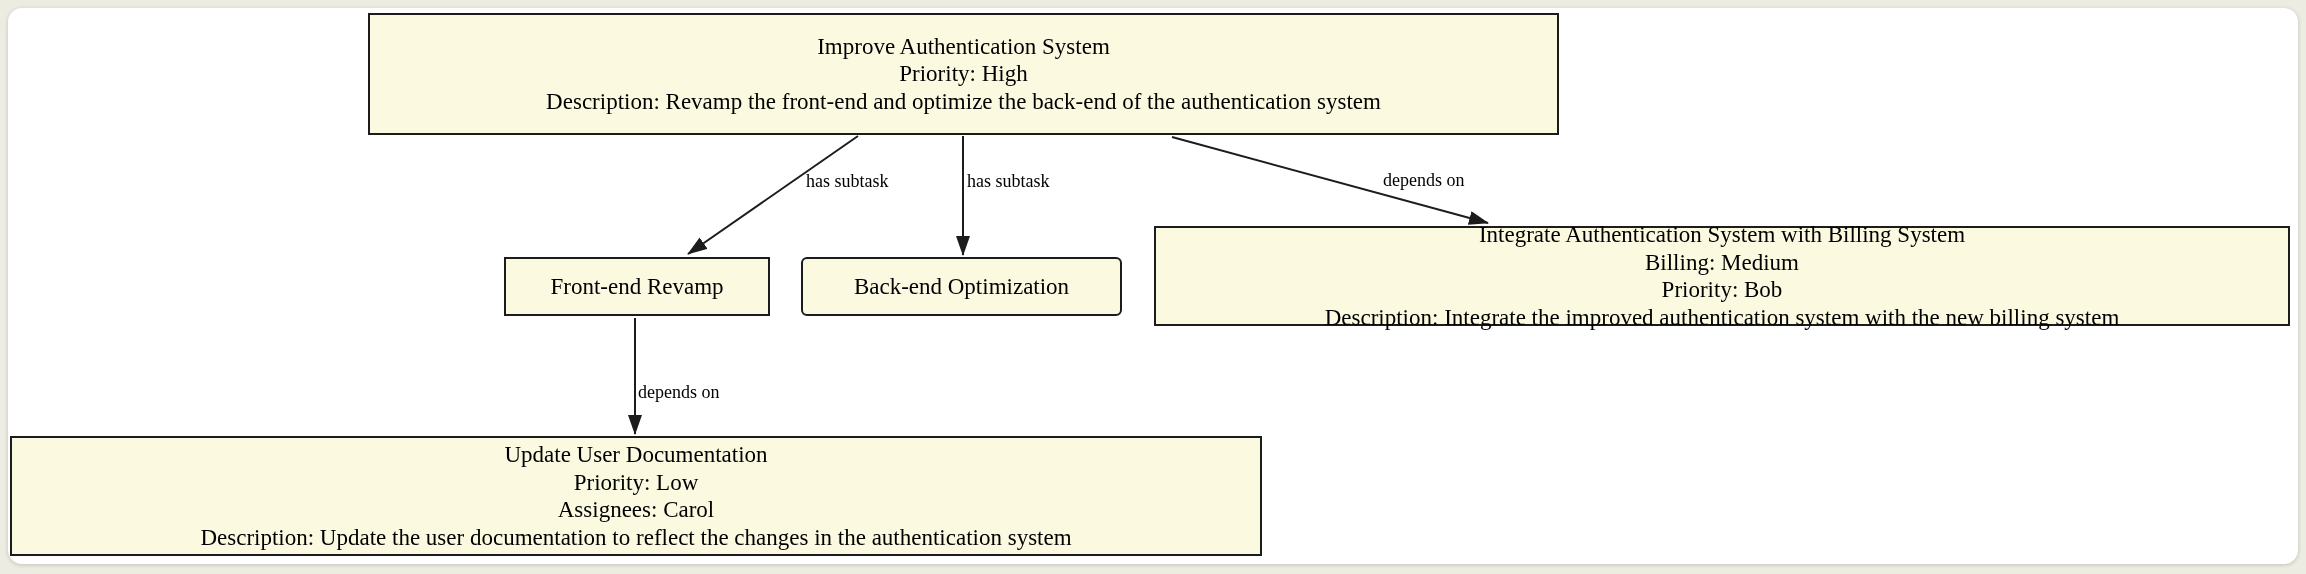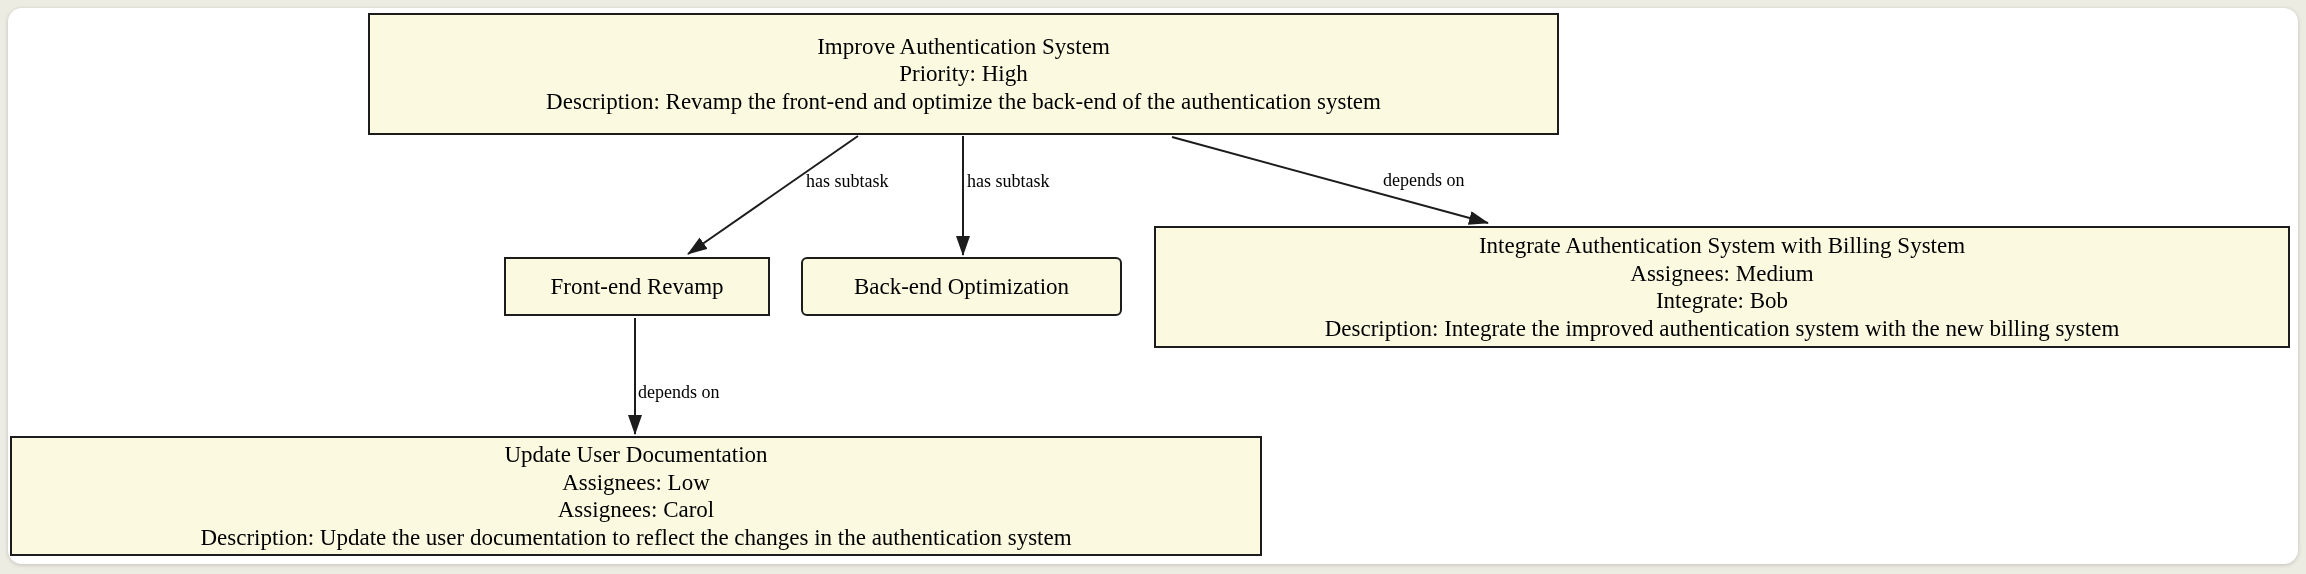--- a/index.html
+++ b/index.html
@@ -42,21 +42,21 @@
     justify-content: center; align-items: center;
     text-align: center;
     font-size: 23px; line-height: 27.5px;
     color: var(--text-color);
     padding: 12px 10px;
     white-space: nowrap;
   }
   .node-improve   { left: 368px;  top: 13px;  width: 1191px; height: 122px; }
   .node-frontend  { left: 504px;  top: 257px; width: 266px;  height: 59px; }
   .node-backend   { left: 801px;  top: 257px; width: 321px;  height: 59px; border-radius: 6px; }
-  .node-integrate { left: 1154px; top: 226px; width: 1136px; height: 122px; }
+  .node-integrate { left: 1154px; top: 226px; width: 1136px; height: 100px; }
   .node-update    { left: 10px;   top: 436px; width: 1252px; height: 120px; }
   .edge-label {
     position: absolute;
     font-size: 18px;
     transform: translateY(-50%);
     white-space: nowrap;
     color: var(--text-color);
   }
   .label-hs1 { left: 806px;  top: 181px; }
   .label-hs2 { left: 967px;  top: 181px; }
@@ -90,28 +90,28 @@
   <div class="node node-frontend">
     <div>Front-end Revamp</div>
   </div>
 
   <div class="node node-backend">
     <div>Back-end Optimization</div>
   </div>
 
   <div class="node node-integrate">
     <div>Integrate Authentication System with Billing System</div>
-    <div>Assignees: Medium</div>
-    <div>Integrate: Bob</div>
+    <div>Billing: Medium</div>
+    <div>Priority: Bob</div>
     <div>Description: Integrate the improved authentication system with the new billing system</div>
   </div>
 
   <div class="node node-update">
     <div>Update User Documentation</div>
-    <div>Assignees: Low</div>
+    <div>Priority: Low</div>
     <div>Assignees: Carol</div>
     <div>Description: Update the user documentation to reflect the changes in the authentication system</div>
   </div>
 
   <div class="edge-label label-hs1">has subtask</div>
   <div class="edge-label label-hs2">has subtask</div>
   <div class="edge-label label-do1">depends on</div>
   <div class="edge-label label-do2">depends on</div>
 </div>
 

